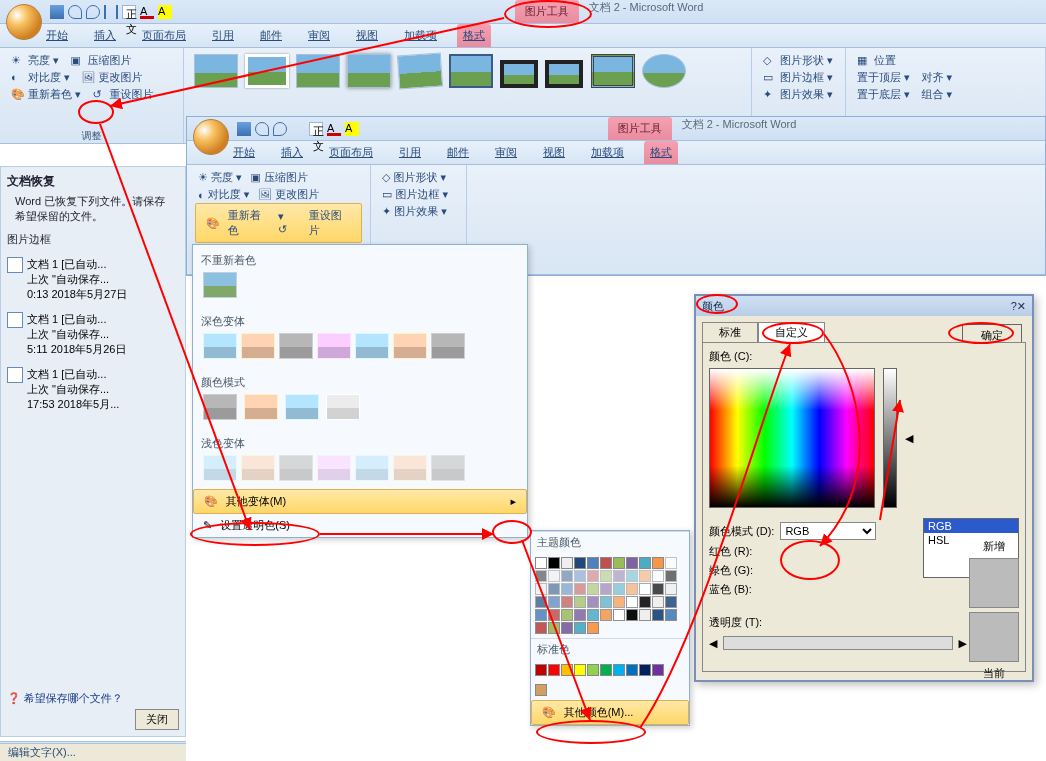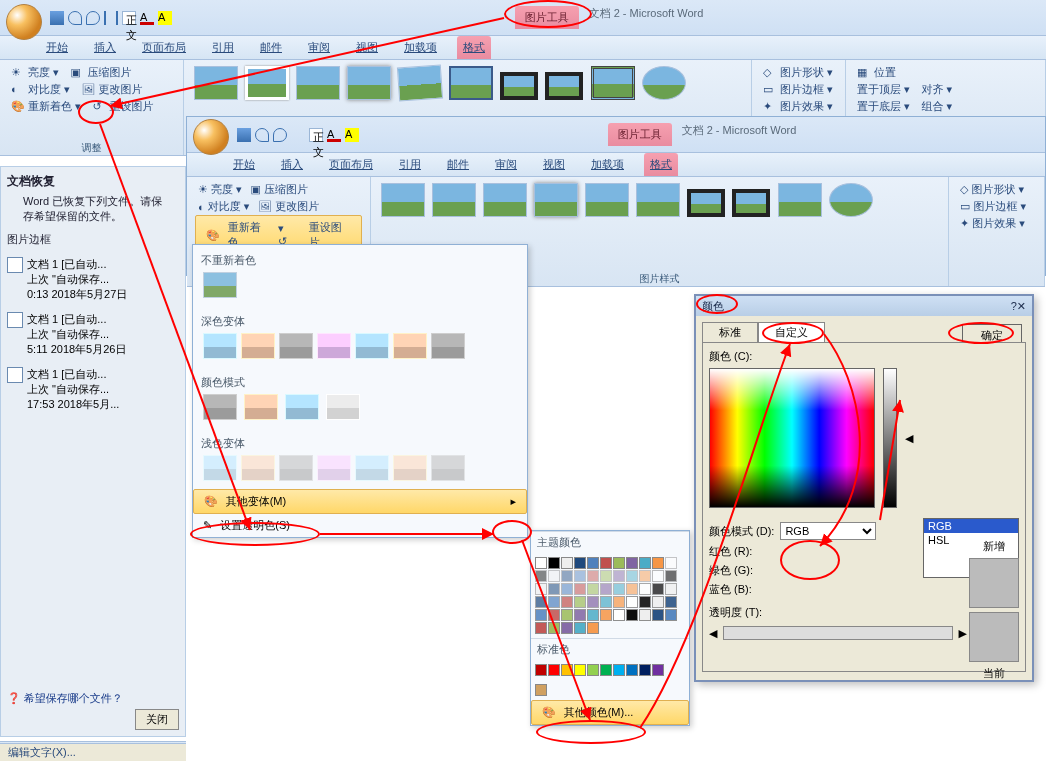--- a/index.html
+++ b/index.html
@@ -1,19 +1,19 @@
 <!DOCTYPE html>
 <html><head>
 <meta charset="utf-8">
 <style>
   * { box-sizing: border-box; margin: 0; padding: 0; font-family: "Microsoft YaHei", Tahoma, sans-serif; font-size: 11px; }
   body { background: #fff; width: 1046px; height: 761px; position: relative; overflow: hidden; }
 
   
-  .titlebar { background: linear-gradient(#dbe8f7,#cfe0f4); height: 36px; display: flex; align-items: center; gap: 6px; padding: 0 6px; border-bottom: 1px solid #a8c0de; }
+  .titlebar { background: linear-gradient(#dbe8f7,#cfe0f4); height: 24px; display: flex; align-items: center; gap: 6px; padding: 0 6px; border-bottom: 1px solid #a8c0de; }
   .tabbar   { background: linear-gradient(#e8f1fb,#d6e5f4); height: 24px; display: flex; align-items: flex-end; padding-left: 40px; gap: 14px; border-bottom: 1px solid #a8c0de; }
   .tabbar span { padding: 4px 6px; color: #2a4b7c; cursor: default; text-decoration: underline; }
   .ribbon   { background: linear-gradient(#e9f1fa,#d8e5f3); border-bottom: 1px solid #a8c0de; display: flex; }
   .orb { width: 36px; height: 36px; border-radius: 50%; background: radial-gradient(circle at 30% 30%, #fff, #f8c060 30%, #d08020 70%); border: 1px solid #b28040; position: absolute; left: 6px; top: 4px; z-index: 5; }
   .qat { display: flex; gap: 4px; align-items: center; margin-left: 44px; }
   .qat span, .ico { width: 14px; height: 14px; display: inline-block; }
   .dd { border: 1px solid #9bb6d6; background: #fff; padding: 1px 3px; }
   .ctx-tab { background: linear-gradient(#f6a0b0,#e98ca0); color: #6a2030; padding: 4px 10px; border-radius: 3px 3px 0 0; }
   .ctx-lbl { color: #5a6a7a; }
 
@@ -172,21 +172,21 @@
       <div class="btn-row">
         <div class="btn"><span>置于底层</span> ▾</div>
         <div class="btn"><span>组合</span> ▾</div>
       </div>
     </div>
   </div>
 </div>
 
 <div class="recov">
   <h4>文档恢复</h4>
-  <div style="margin:4px 16px 8px; color:#223;">Word 已恢复下列文件。请保存希望保留的文件。</div>
+  <div style="margin:4px 8px 8px; color:#223;">Word 已恢复下列文件。请保存希望保留的文件。</div>
   <div style="color:#223;">图片边框</div>
 
   <div class="item">
     <div class="docico"></div>
     <div>
       <div>文档 1  [已自动...</div>
       <div>上次 "自动保存...</div>
       <div>0:13 2018年5月27日</div>
     </div>
   </div>
@@ -248,33 +248,20 @@
     <span>审阅</span>
     <span>视图</span>
     <span>加载项</span>
     <span class="ctx-tab">格式</span>
   </div>
   <div class="ribbon" style="height:110px;">
     <div class="grp" style="width:184px;">
       <div class="btn">☀ <span>亮度</span> ▾ &nbsp; ▣ <span>压缩图片</span></div>
       <div class="btn">◐ <span>对比度</span> ▾ &nbsp; 🖼 <span>更改图片</span></div>
       <div class="btn menuitem hover">🎨 <span>重新着色</span> ▾ &nbsp; ↺ <span>重设图片</span></div>
-    </div>
-    <div class="grp" style="flex:1;">
-      <span class="thumb"></span>
-      <span class="thumb"></span>
-      <span class="thumb"></span>
-      <span class="thumb soft"></span>
-      <span class="thumb"></span>
-      <span class="thumb"></span>
-      <span class="thumb dark"></span>
-      <span class="thumb dark"></span>
-      <span class="thumb"></span>
-      <span class="thumb oval"></span>
-      <div class="cap">图片样式</div>
     </div>
     <div class="grp" style="width:96px;">
       <div class="btn">◇ <span>图片形状</span> ▾</div>
       <div class="btn">▭ <span>图片边框</span> ▾</div>
       <div class="btn">✦ <span>图片效果</span> ▾</div>
     </div>
   </div>
 </div>
 
 <div class="gallery">
@@ -432,21 +419,21 @@
         <div class="field">
             <span>蓝色 (B):</span>
           </div>
       </div>
       <div class="listbox">
         <div class="sel">RGB</div>
         <div>HSL</div>
       </div>
     </div>
 
-    <div class="field" style="margin-top:4px;">
+    <div class="field" style="margin-top:14px;">
       <span>透明度 (T):</span>
     </div>
     <div class="field">
       <span>◀</span>
       <div style="flex:1; height:14px; border:1px solid #888; background:#ddd;"></div>
       <span>▶</span>
       <input style="width: 46px;" value="0 %">
     </div>
 
     <div style="position:absolute; right:6px; top:196px; text-align:center;">

